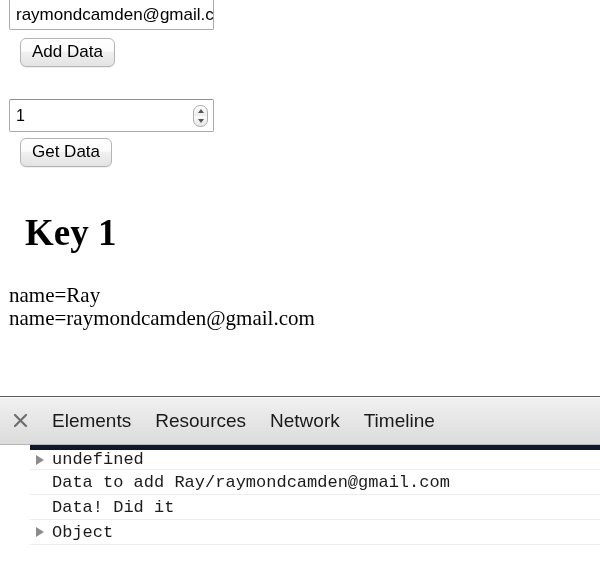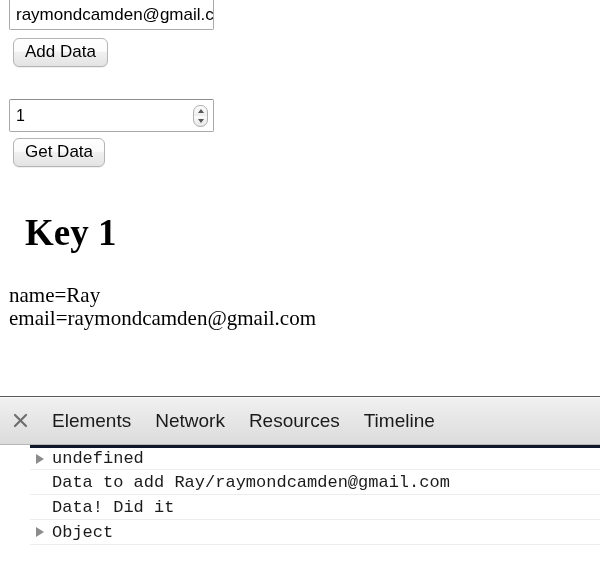--- a/index.html
+++ b/index.html
@@ -80,21 +80,21 @@
     top: 3px;
     border-bottom: 4px solid #555;
   }
   .spinner .arrow.down {
     bottom: 3px;
     border-top: 4px solid #555;
   }
 
   .gbutton {
     position: absolute;
-    left: 13px;
+    left: 20px;
     box-sizing: border-box;
     padding: 3px 11px 4px 11px;
     font-family: "Liberation Sans", sans-serif;
     font-size: 17px;
     color: #000;
     background: linear-gradient(to bottom, #ffffff 0%, #fbfbfb 45%, #f0f0f0 50%, #e3e3e3 100%);
     border: 1px solid #b4b4b4;
     border-radius: 6px;
     line-height: 1.15;
     white-space: nowrap;
@@ -191,21 +191,21 @@
     height: 25px;
     border-bottom: 1px solid #ededed;
     box-sizing: border-box;
     display: flex;
     align-items: center;
     font-family: "Liberation Mono", "DejaVu Sans Mono", monospace;
     font-size: 17px;
     color: #1b1b1b;
     white-space: nowrap;
   }
-  .console-row:first-child { border-top: 3px solid #0f172a; }
+  .console-row:first-child { border-top: 5px solid #0f172a; }
   .console-row .disclosure {
     width: 20px;
     flex: none;
     display: flex;
     align-items: center;
     justify-content: center;
   }
   .console-row .disclosure .tri {
     width: 0; height: 0;
     border-top: 5px solid transparent;
@@ -231,39 +231,39 @@
       <span class="arrow down"></span>
     </span>
   </div>
 
   <div class="gbutton" id="get-data-button">Get Data</div>
 
   <h1 class="page-heading">Key 1</h1>
 
   <div id="result-block">
     <div>name=Ray</div>
-    <div>email=raymondcamden@gmail.com</div>
+    <div>name=raymondcamden@gmail.com</div>
   </div>
 
 </div>
 
 <div id="devtools">
 
   <div id="devtools-toolbar">
 
     <div id="close-devtools">
       <svg width="15" height="15" viewBox="0 0 15 15">
         <line x1="2" y1="2" x2="13" y2="13" stroke="#6e6e6e" stroke-width="2.2" stroke-linecap="round"></line>
         <line x1="13" y1="2" x2="2" y2="13" stroke="#6e6e6e" stroke-width="2.2" stroke-linecap="round"></line>
       </svg>
     </div>
 
     <div class="dt-tab">Elements</div>
+    <div class="dt-tab">Resources</div>
     <div class="dt-tab">Network</div>
-    <div class="dt-tab">Resources</div>
     <div class="dt-tab">Timeline</div>
 
   </div>
 
   <div id="console-body">
 
     <div class="console-row">
       <span class="disclosure">
           <span class="tri"></span>
         </span>

